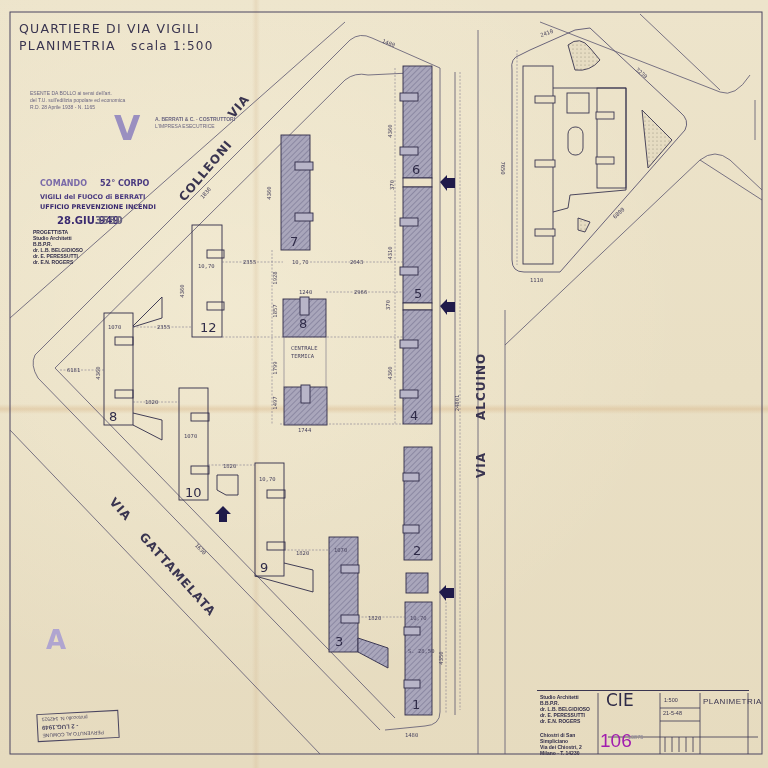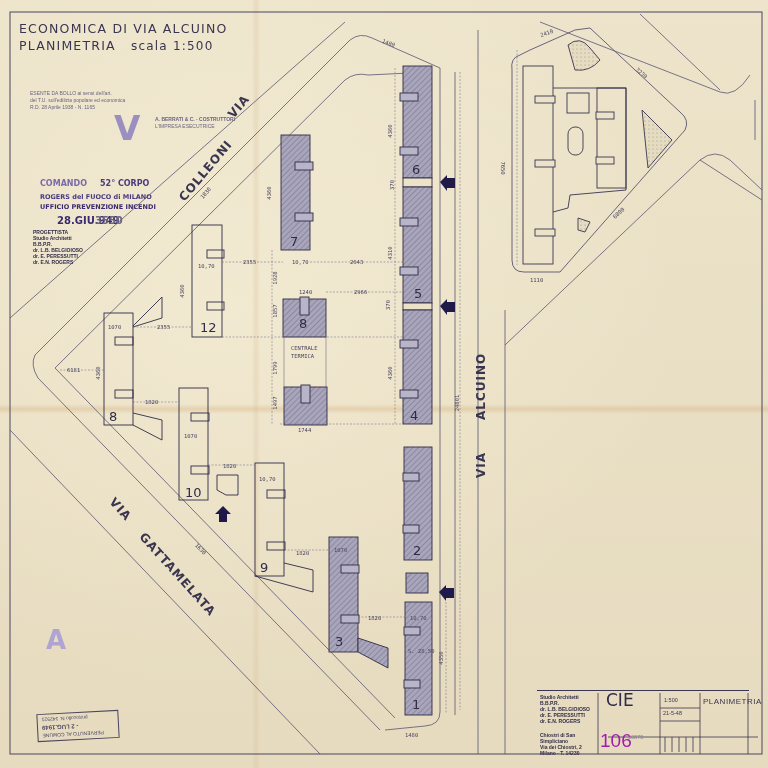--- a/index.html
+++ b/index.html
@@ -217,36 +217,36 @@
     <line x1="665" y1="737" x2="665" y2="752"></line>
     <line x1="672" y1="737" x2="672" y2="752"></line>
     <line x1="679" y1="737" x2="679" y2="752"></line>
     <line x1="686" y1="737" x2="686" y2="752"></line>
     <line x1="693" y1="737" x2="693" y2="752"></line>
     <line x1="748" y1="693" x2="748" y2="754"></line>
   </g>
 </svg>
 
 <div class="title-block">
-  <div>ECONOMICA DI VIA ALCUINO</div>
+  <div>QUARTIERE DI VIA VIGILI</div>
   <div>
     <span>PLANIMETRIA</span>
     <span class="title-scale" style="margin-left:10px">scala 1:500</span>
   </div>
 </div>
 
 <div class="stamp-small" style="left:30px;top:90px">ESENTE DA BOLLO ai sensi dell'art.</div>
 <div class="stamp-small" style="left:30px;top:97px">del T.U. sull'edilizia popolare ed economica</div>
 <div class="stamp-small" style="left:30px;top:104px">R.D. 28 Aprile 1938 - N. 1165</div>
 <div class="stamp-purple" style="left:114px;top:108px;font-size:34px;color:#9a8fc0;">V</div>
 <div class="stamp-small" style="left:155px;top:116px;font-weight:bold">A. BERRATI &amp; C. - COSTRUTTORI</div>
 <div class="stamp-small" style="left:155px;top:123px">L'IMPRESA ESECUTRICE</div>
 <div class="stamp-purple" style="left:40px;top:179px;font-size:8px">COMANDO</div>
 <div class="stamp-purple" style="left:100px;top:179px;font-size:8px;color:#4a3a80">52° CORPO</div>
-<div class="stamp-purple" style="left:40px;top:193px;font-size:6.5px;color:#4a3a80">ROGERS del FUOCO di MILANO</div>
+<div class="stamp-purple" style="left:40px;top:193px;font-size:6.5px;color:#4a3a80">VIGILI del FUOCO di BERRATI</div>
 <div class="stamp-purple" style="left:40px;top:203px;font-size:6.5px;color:#3a2a70;">UFFICIO PREVENZIONE INCENDI</div>
 <div class="stamp-purple" style="left:57px;top:215px;font-size:10px;color:#3a2a70">28.GIU.949</div>
 <div class="stamp-purple" style="left:95px;top:215px;font-size:10px;color:#6a6580">3550</div>
 <div class="stamp-small" style="left:33px;top:229px;font-weight:bold;color:#2f2b48">PROGETTISTA</div>
 <div class="stamp-small" style="left:33px;top:235px;font-weight:bold;color:#2f2b48">Studio Architetti</div>
 <div class="stamp-small" style="left:33px;top:241px;font-weight:bold;color:#2f2b48">B.B.P.R.</div>
 <div class="stamp-small" style="left:33px;top:247px;font-weight:bold;color:#2f2b48">dr. L.B. BELGIOIOSO</div>
 <div class="stamp-small" style="left:33px;top:253px;font-weight:bold;color:#2f2b48">dr. E. PERESSUTTI</div>
 <div class="stamp-small" style="left:33px;top:259px;font-weight:bold;color:#2f2b48">dr. E.N. ROGERS</div>
 <div class="stamp-purple" style="left:46px;top:625px;font-size:26px;color:#b0a5d0;">A</div>

